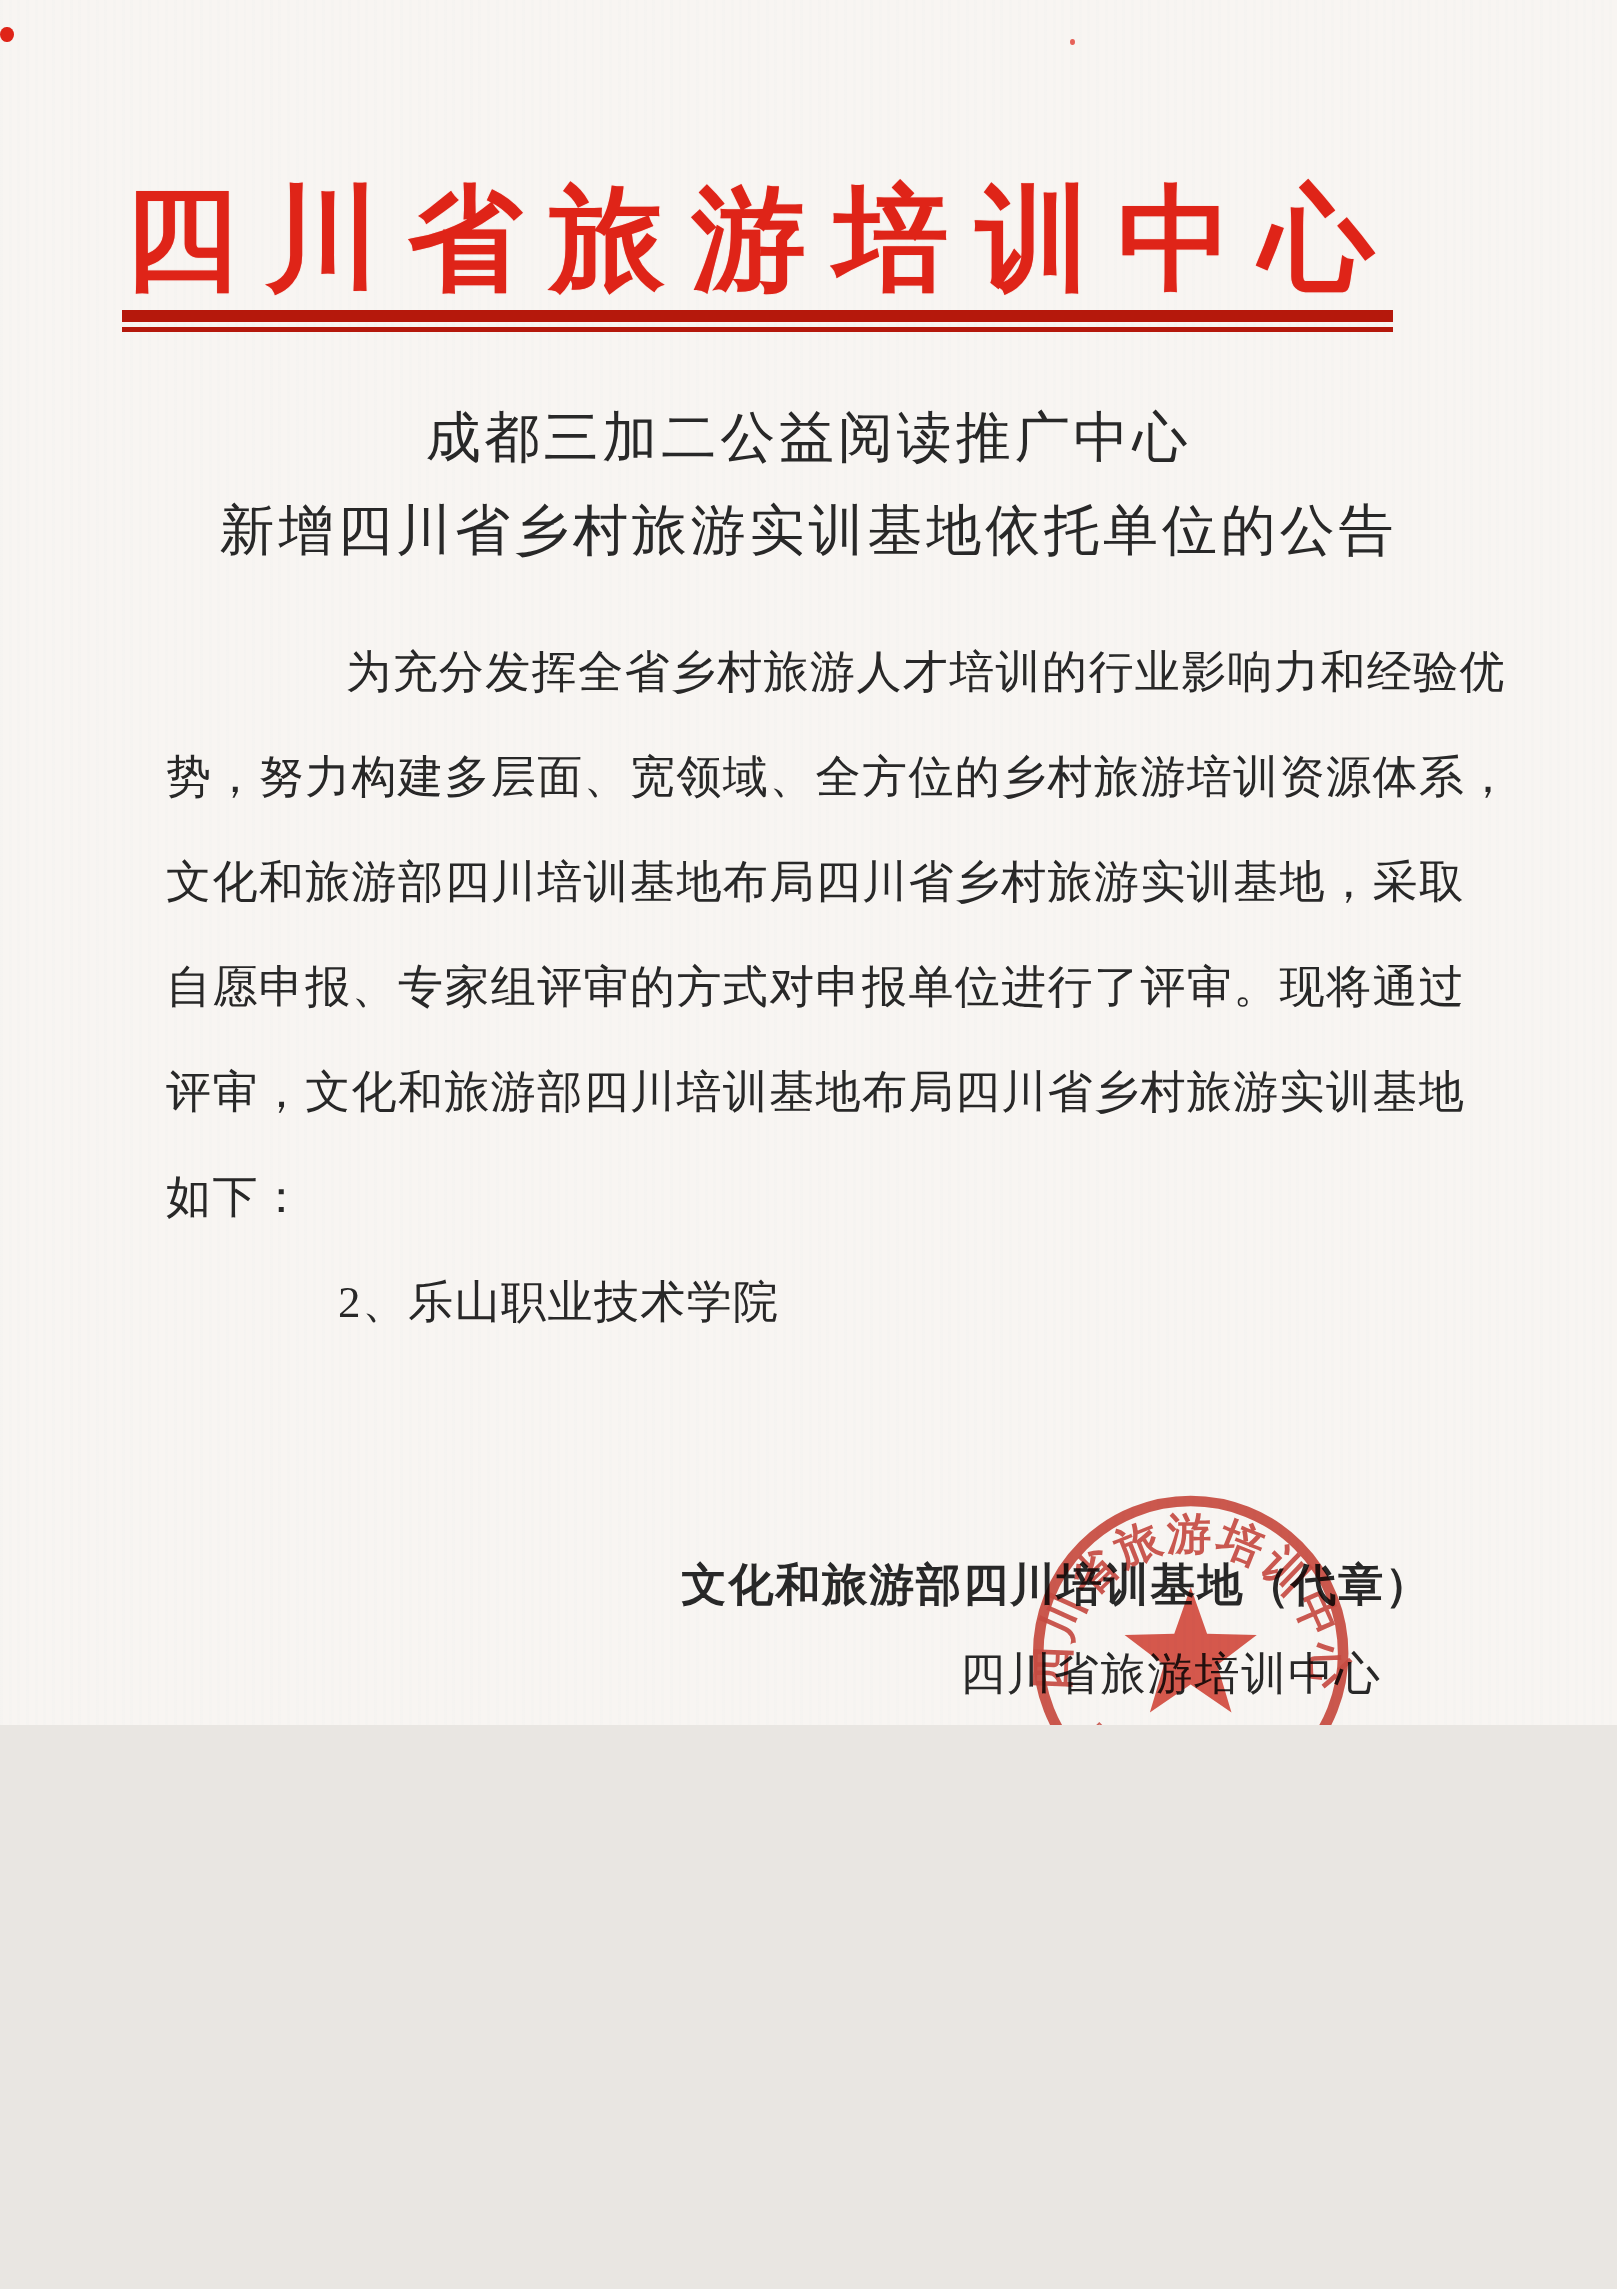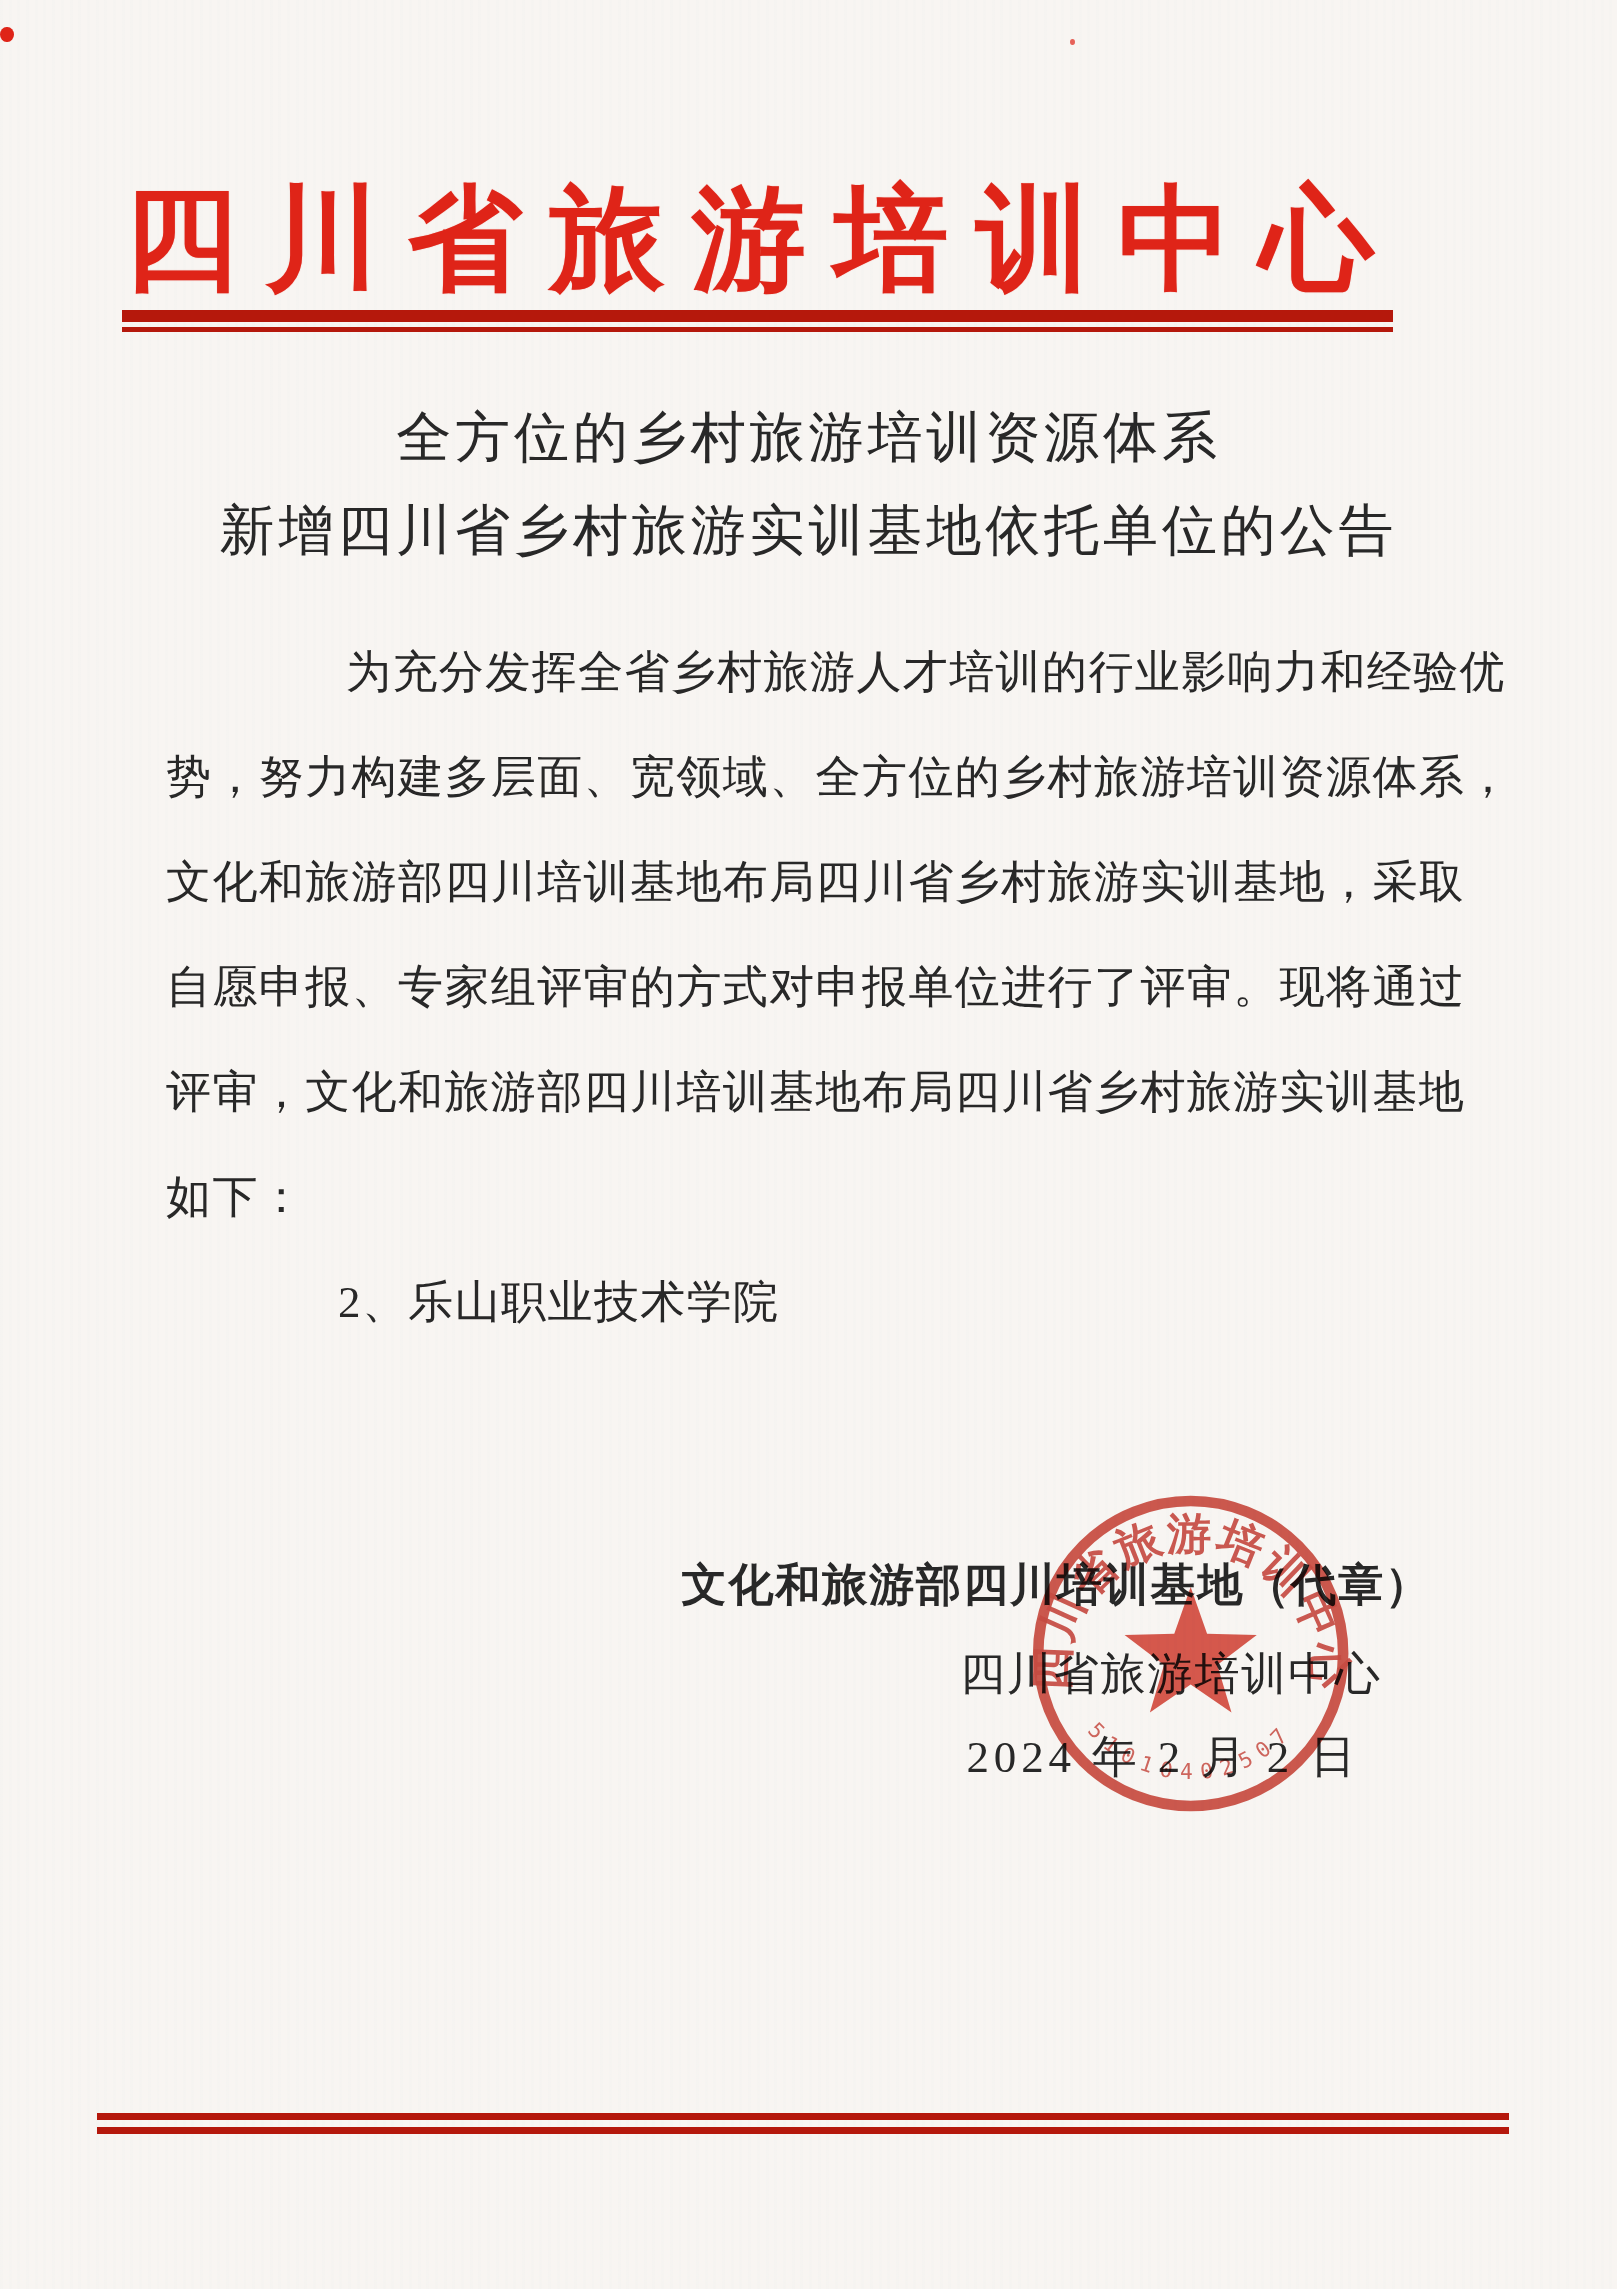--- a/index.html
+++ b/index.html
@@ -1,18 +1,18 @@
 <!DOCTYPE html>
 <html style="--letterhead_red: #df2418; --rule_red: #b5180c; --body_ink: #282828; --paper: #f8f5f2;"><head>
 <meta charset="utf-8">
 <style>
   html,body{margin:0;padding:0;background:#e9e6e2;}
   .page{
     position:relative;
-    width:1617px;height:2289px;
+    width:1617px;height:1725px;
     margin:0 auto;
     background:
       repeating-linear-gradient(90deg, rgba(205,222,222,0.05) 0 2.9px, rgba(255,255,255,0) 2.9px 8.7px),
       var(--paper,#f8f5f2);
     overflow:hidden;
     font-family:"Liberation Serif", serif;
     color:var(--body_ink,#262626);
   }
   .letterhead{
     position:absolute;top:180px;left:124px;width:1274px;
@@ -66,21 +66,21 @@
 <div class="page">
 
   <div class="speck s1"></div>
   <div class="speck s2"></div>
 
   <div class="letterhead">四川省旅游培训中心</div>
 
   <div class="rule rule-thick"></div>
   <div class="rule rule-thin"></div>
 
-  <h1 class="doc-title l1">全方位的乡村旅游培训资源体系</h1>
+  <h1 class="doc-title l1">成都三加二公益阅读推广中心</h1>
   <h1 class="doc-title l2">新增四川省乡村旅游实训基地依托单位的公告</h1>
 
   <div class="body-block">
     <p class="bline indent">为充分发挥全省乡村旅游人才培训的行业影响力和经验优</p>
     <p class="bline">势，努力构建多层面、宽领域、全方位的乡村旅游培训资源体系，</p>
     <p class="bline">文化和旅游部四川培训基地布局四川省乡村旅游实训基地，采取</p>
     <p class="bline">自愿申报、专家组评审的方式对申报单位进行了评审。现将通过</p>
     <p class="bline">评审，文化和旅游部四川培训基地布局四川省乡村旅游实训基地</p>
     <p class="bline">如下：</p>
     <p class="bline list">2、乐山职业技术学院</p>

